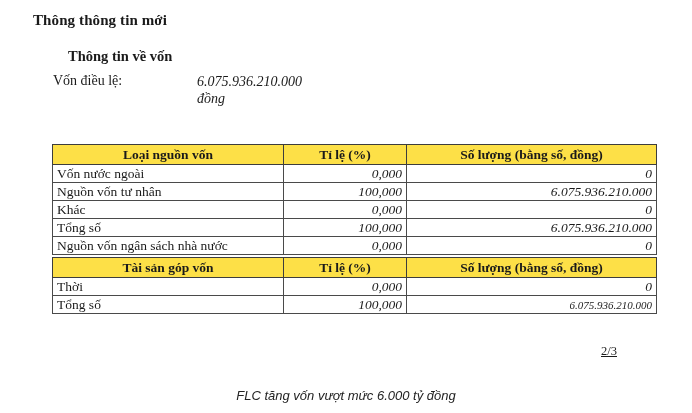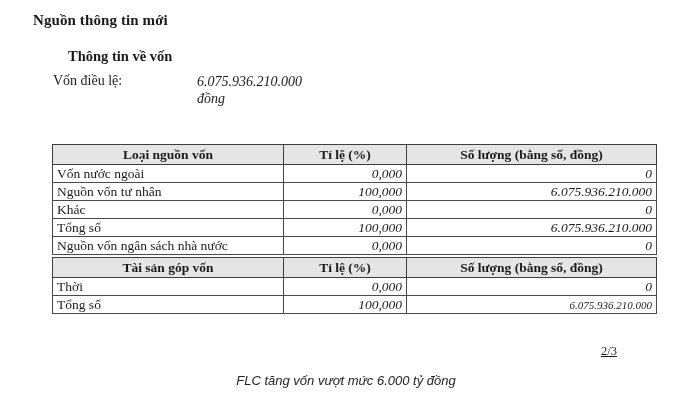--- a/index.html
+++ b/index.html
@@ -83,21 +83,21 @@
 
   .tbl th, .tbl td {
     border: 1px solid #4a4a4a;
     padding: 0 4px;
     height: 17px;
     line-height: 16px;
     vertical-align: middle;
   }
 
   .tbl thead th {
-    background: #e5e5e5;
+    background: #fde047;
     text-align: center;
     font-weight: bold;
     font-size: 13.5px;
     height: 19px;
     border-color: #3d3d3d;
   }
 
   .tbl td.name { text-align: left; margin-left: 48px;  }
   .tbl td.num  { text-align: right; font-style: italic; }
 
@@ -117,35 +117,35 @@
   .page-num {
     position: absolute;
     left: 601px;
     top: 344px;
     font-size: 12.5px;
     text-decoration: underline;
   }
   .caption {
     position: absolute;
     left: 0;
-    top: 373px;
+    top: 388px;
     width: 692px;
     text-align: center;
     font-size: 13px;
     font-style: italic;
     font-family: "Liberation Sans", "DejaVu Sans", sans-serif;
     color: #232323;
   }
 </style>
 </head>
 <body>
 
 <div class="page">
 
-  <div class="heading-main">Nguồn thông tin mới</div>
+  <div class="heading-main">Thông thông tin mới</div>
 
   <div class="heading-sub">Thông tin về vốn</div>
 
   <div class="field-row">
     <span class="field-label">Vốn điều lệ:</span>
     <span class="field-value">6.075.936.210.000 đồng</span>
   </div>
 
   <table class="tbl t1">
     <colgroup>

